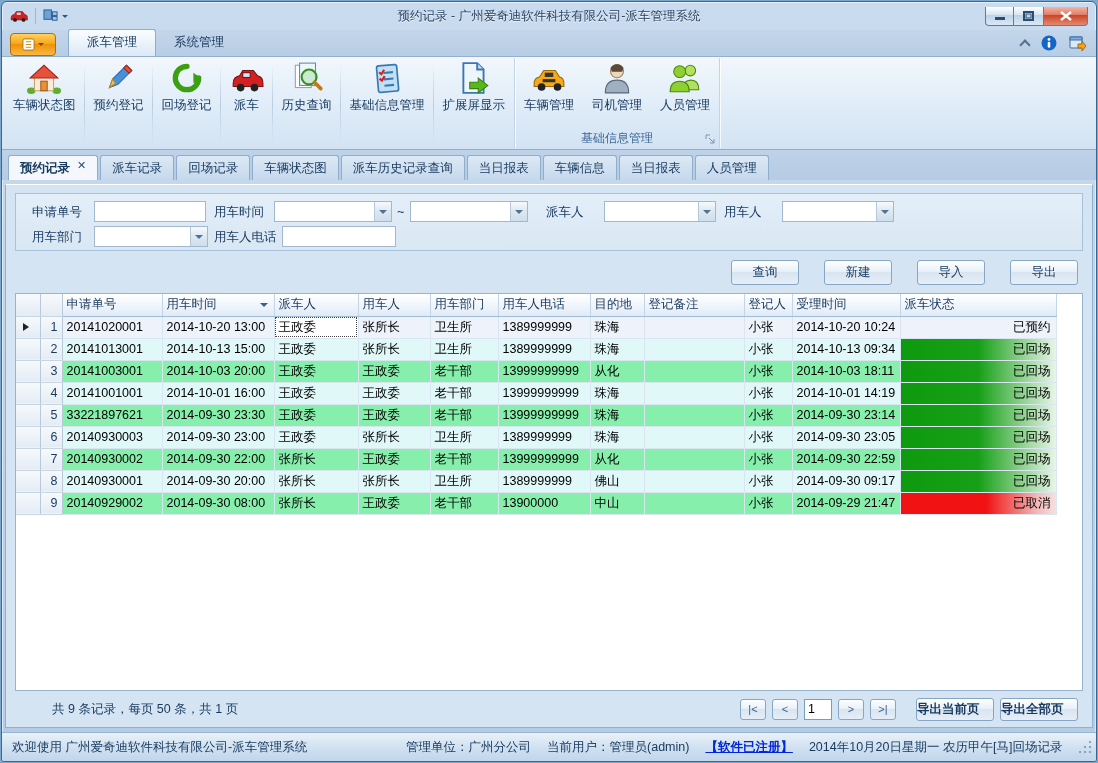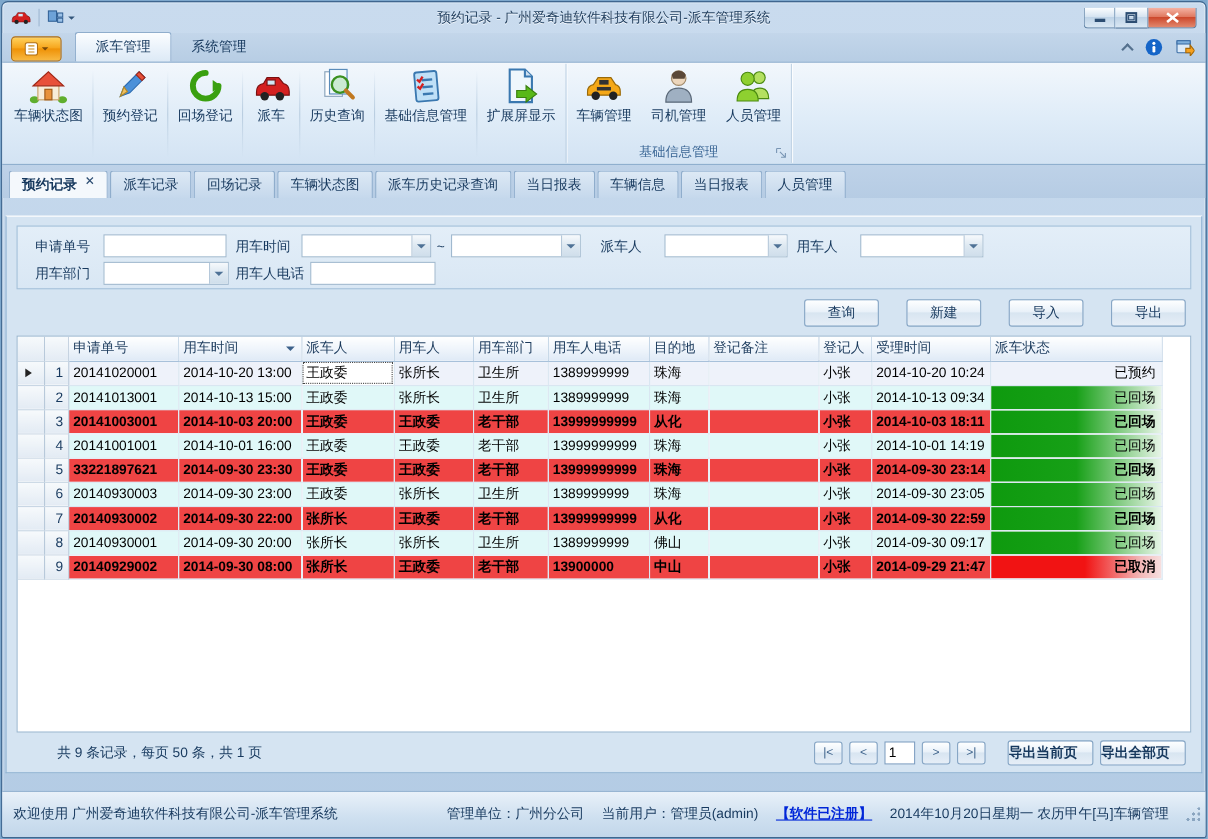--- a/index.html
+++ b/index.html
@@ -46,21 +46,21 @@
   .launcher{ position:absolute; right:3px; bottom:3px; width:11px; height:11px; }
 
   
   .doc-strip{ height:30px; padding:5px 6px 0; display:flex; gap:2px; background:linear-gradient(#bed2e8,#b6cce4); }
   .doc-tab{ padding:4px 11px 5px; border:1px solid #8fadcc; border-bottom:none; border-radius:3px 3px 0 0; color:#17395e;
      background:linear-gradient(#dde9f5,#c5d8ec); display:flex; align-items:flex-start; gap:7px; cursor:default; white-space:nowrap;}
   .doc-tab.active{ background:#f4f8fc; font-weight:bold; }
   .tab-close{ color:#2c4d72; font-size:11px; font-weight:bold; line-height:1; }
 
   
-  .tab-page{ flex:1; margin:16px 3px; border:1px solid #8fb2d2; border-top:1px solid #fff; background:#d5e4f2;
+  .tab-page{ flex:1; margin:4px 3px; border:1px solid #8fb2d2; border-top:1px solid #fff; background:#d5e4f2;
      display:flex; flex-direction:column; overflow:hidden; }
 
   .filter-panel{ margin:8px 9px 0; height:58px; border:1px solid #a6c1da; background:linear-gradient(#e3eef8,#d9e7f4); position:relative; }
   .flabel{ position:absolute; color:#17395e; line-height:20px; }
   .ftext{ position:absolute; height:21px; border:1px solid #a0b9cf; background:#fff; padding:0 4px; font:inherit; }
   .fcombo{ position:absolute; height:21px; border:1px solid #a0b9cf; background:#fff; display:flex; }
   .fcombo .cbox{ flex:1; }
   .fcombo .cbtn{ width:17px; border-left:1px solid #b5c8da; background:linear-gradient(#f6f9fc,#dde8f1 50%,#cfdeeb);
      display:flex; align-items:center; justify-content:center; }
   .dtri{ width:0; height:0; border:4px solid transparent; border-top-color:#4f7296; margin-top:4px; }
@@ -70,21 +70,21 @@
      background:linear-gradient(#feffff,#e9f1f9 45%,#d8e5f1 50%,#e6eef7); text-align:center; line-height:23px; cursor:default; }
 
   
   .grid-wrap{ flex:1; margin:7px 9px 0; border:1px solid #96b4cf; background:#fff; overflow:hidden; }
   table.grid{ border-collapse:collapse; table-layout:fixed; width:1040px; }
   .grid th{ height:22px; font-weight:normal; text-align:left; padding:0 4px; color:#1b3a5c; white-space:nowrap; overflow:hidden;
      background:linear-gradient(#ffffff,#eef4fb 55%,#dfeaf6); border-right:1px solid #c3d5e6; border-bottom:1px solid #9fbbd6; position:relative;}
   .grid td{ height:21px; padding:0 4px; border-right:1px solid #d9e6f1; border-bottom:1px solid #d9e6f1; white-space:nowrap; overflow:hidden; color:#000; }
   .grid th.hind, .grid td.ind, .grid td.num{ background:linear-gradient(#f7fafc,#e3ebf4); border-right:1px solid #b8c9da; border-bottom:1px solid #c8d6e4; }
   .grid td.num{ text-align:right; color:#17395e; }
-  tr.row-cream td.cell{ background:#ef4444;font-weight:bold; }
+  tr.row-cream td.cell{ background:#86efac; }
   tr.row-cyan  td.cell{ background:#e0f8f8; }
   tr.row-sel   td.cell{ background:#eef2fa; }
   td.sel-cell{ background:#fff !important; outline:1px dotted #444; outline-offset:-2px; }
   .row-arrow{ width:0; height:0; border:4px solid transparent; border-left:6px solid #222; margin:0 auto; }
   .sort-tri{ position:absolute; right:6px; top:9px; width:0; height:0; border:4px solid transparent; border-top-color:#3c618a; }
   td.status-cell{ padding:0; }
   .status{ height:100%; line-height:21px; text-align:right; padding-right:5px; color:#000; }
   .status.returned{ background:linear-gradient(90deg,#0e9a0e 0%,#17a017 50%,#9fd79f 82%,#e8f5e8 100%); }
   .status.cancelled{ background:linear-gradient(90deg,#f11313 0%,#f11313 55%,#f2b9b9 88%,#f7e0e0 100%); }
 
@@ -93,21 +93,21 @@
   .summary{ color:#17395e; }
   .pager{ margin-left:auto; display:flex; align-items:center; gap:6px; }
   .pbtn{ width:26px; height:21px; border:1px solid #87a6c5; border-radius:3px; color:#3c618a; text-align:center; line-height:19px;
      background:linear-gradient(#feffff,#e9f1f9 45%,#d8e5f1 50%,#e6eef7); font-size:11px; }
   .pinput{ width:28px; height:21px; border:1px solid #7a9cc0; text-align:left; padding:0 3px; font:inherit; }
   .ebtn{ width:78px; height:23px; border:1px solid #87a6c5; border-radius:3px; color:#17395e; text-align:left; line-height:21px;
      background:linear-gradient(#feffff,#e9f1f9 45%,#d8e5f1 50%,#e6eef7);font-weight:bold; }
   .pager .gap{ width:8px; }
 
   
-  .statusbar{ height:42px; border-top:1px solid #98b5d2; background:linear-gradient(#e9f1f9,#cfe0f0 55%,#c2d6ea);
+  .statusbar{ height:29px; border-top:1px solid #98b5d2; background:linear-gradient(#e9f1f9,#cfe0f0 55%,#c2d6ea);
      display:flex; align-items:center; color:#17395e; }
   .sb-welcome{ margin-left:10px; width:408px; }
   .sb-item{ margin-right:16px; white-space:nowrap; }
   .sb-link{ color:#0026d8; font-weight:bold; text-decoration:underline; margin-right:16px; white-space:nowrap; cursor:pointer; }
   .grip{ margin-left:auto; margin-right:5px; width:13px; height:13px;
      background:radial-gradient(circle at 2px 11px,#8aa5c0 1.3px,transparent 1.6px),
                 radial-gradient(circle at 7px 11px,#8aa5c0 1.3px,transparent 1.6px),
                 radial-gradient(circle at 12px 11px,#8aa5c0 1.3px,transparent 1.6px),
                 radial-gradient(circle at 7px 6px,#8aa5c0 1.3px,transparent 1.6px),
                 radial-gradient(circle at 12px 6px,#8aa5c0 1.3px,transparent 1.6px),
@@ -580,17 +580,17 @@
       </div>
     </div>
 
   </div>
 
   <div class="statusbar">
     <span class="sb-welcome">欢迎使用 广州爱奇迪软件科技有限公司-派车管理系统</span>
     <span class="sb-item">管理单位：广州分公司</span>
     <span class="sb-item">当前用户：管理员(admin)</span>
     <span class="sb-link">【软件已注册】</span>
-    <span class="sb-item">2014年10月20日星期一 农历甲午[马]车辆管理</span>
+    <span class="sb-item">2014年10月20日星期一 农历甲午[马]回场记录</span>
     <span class="grip"></span>
   </div>
 
 </div>
 
 </body></html>

